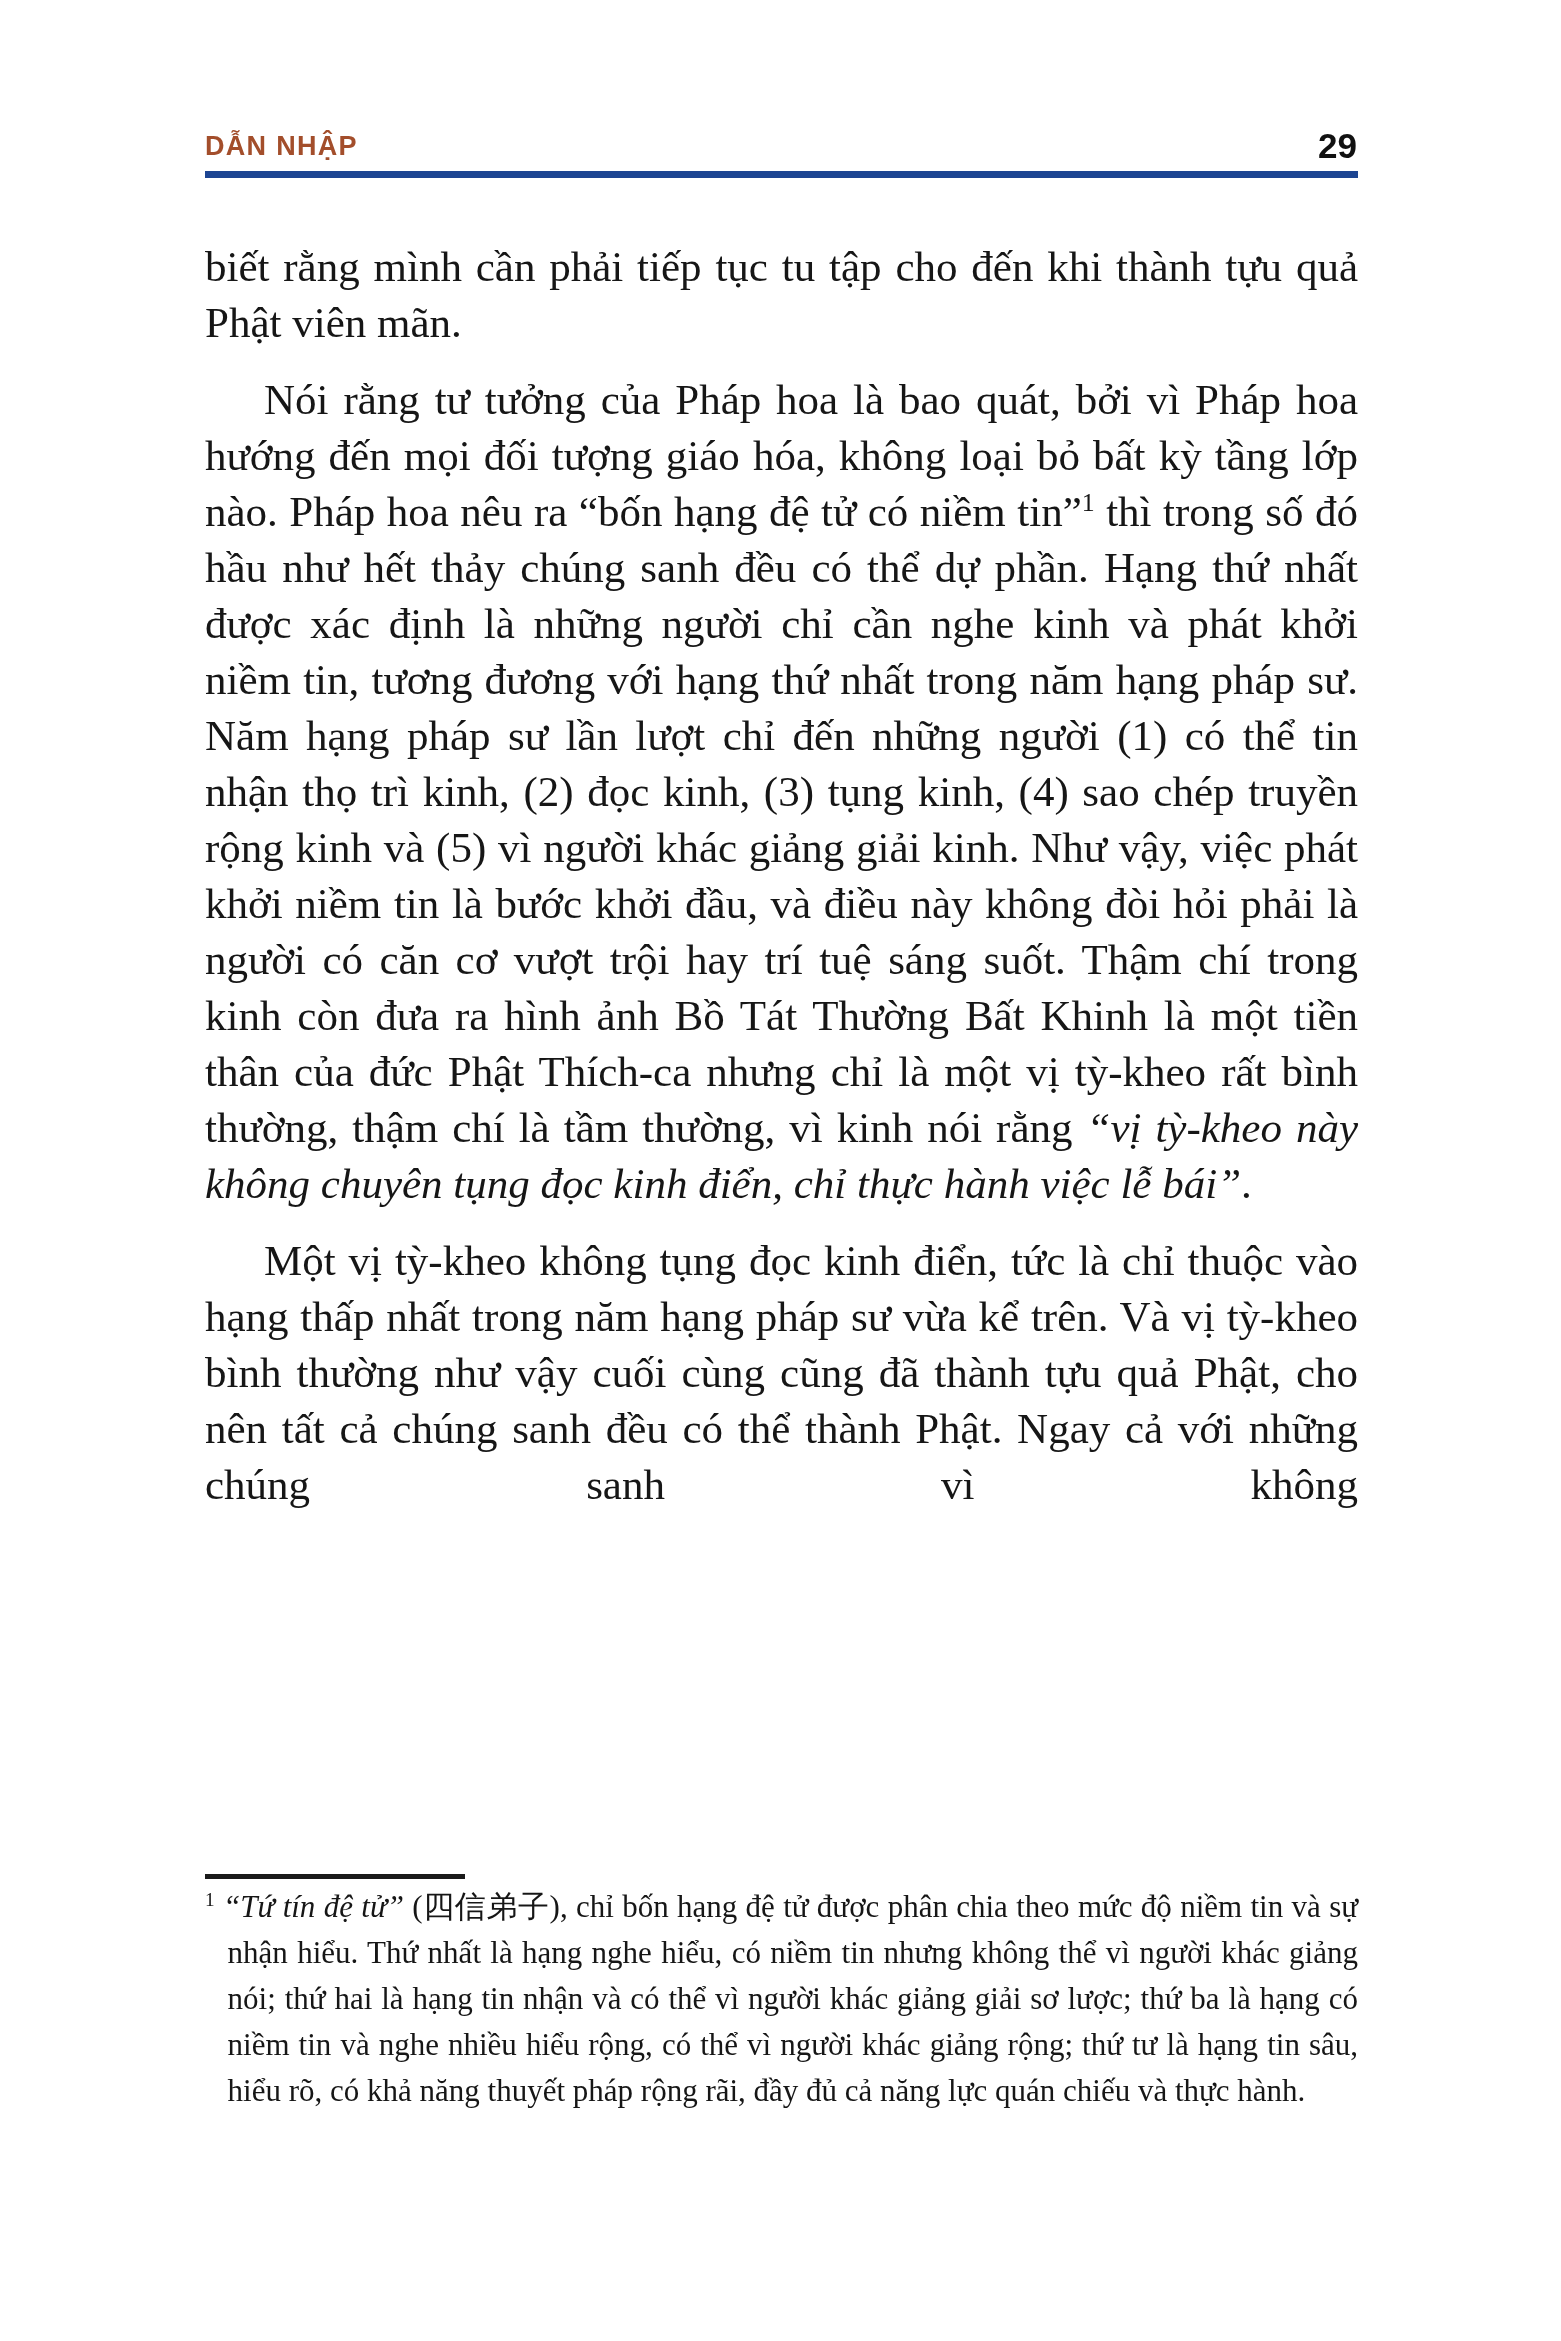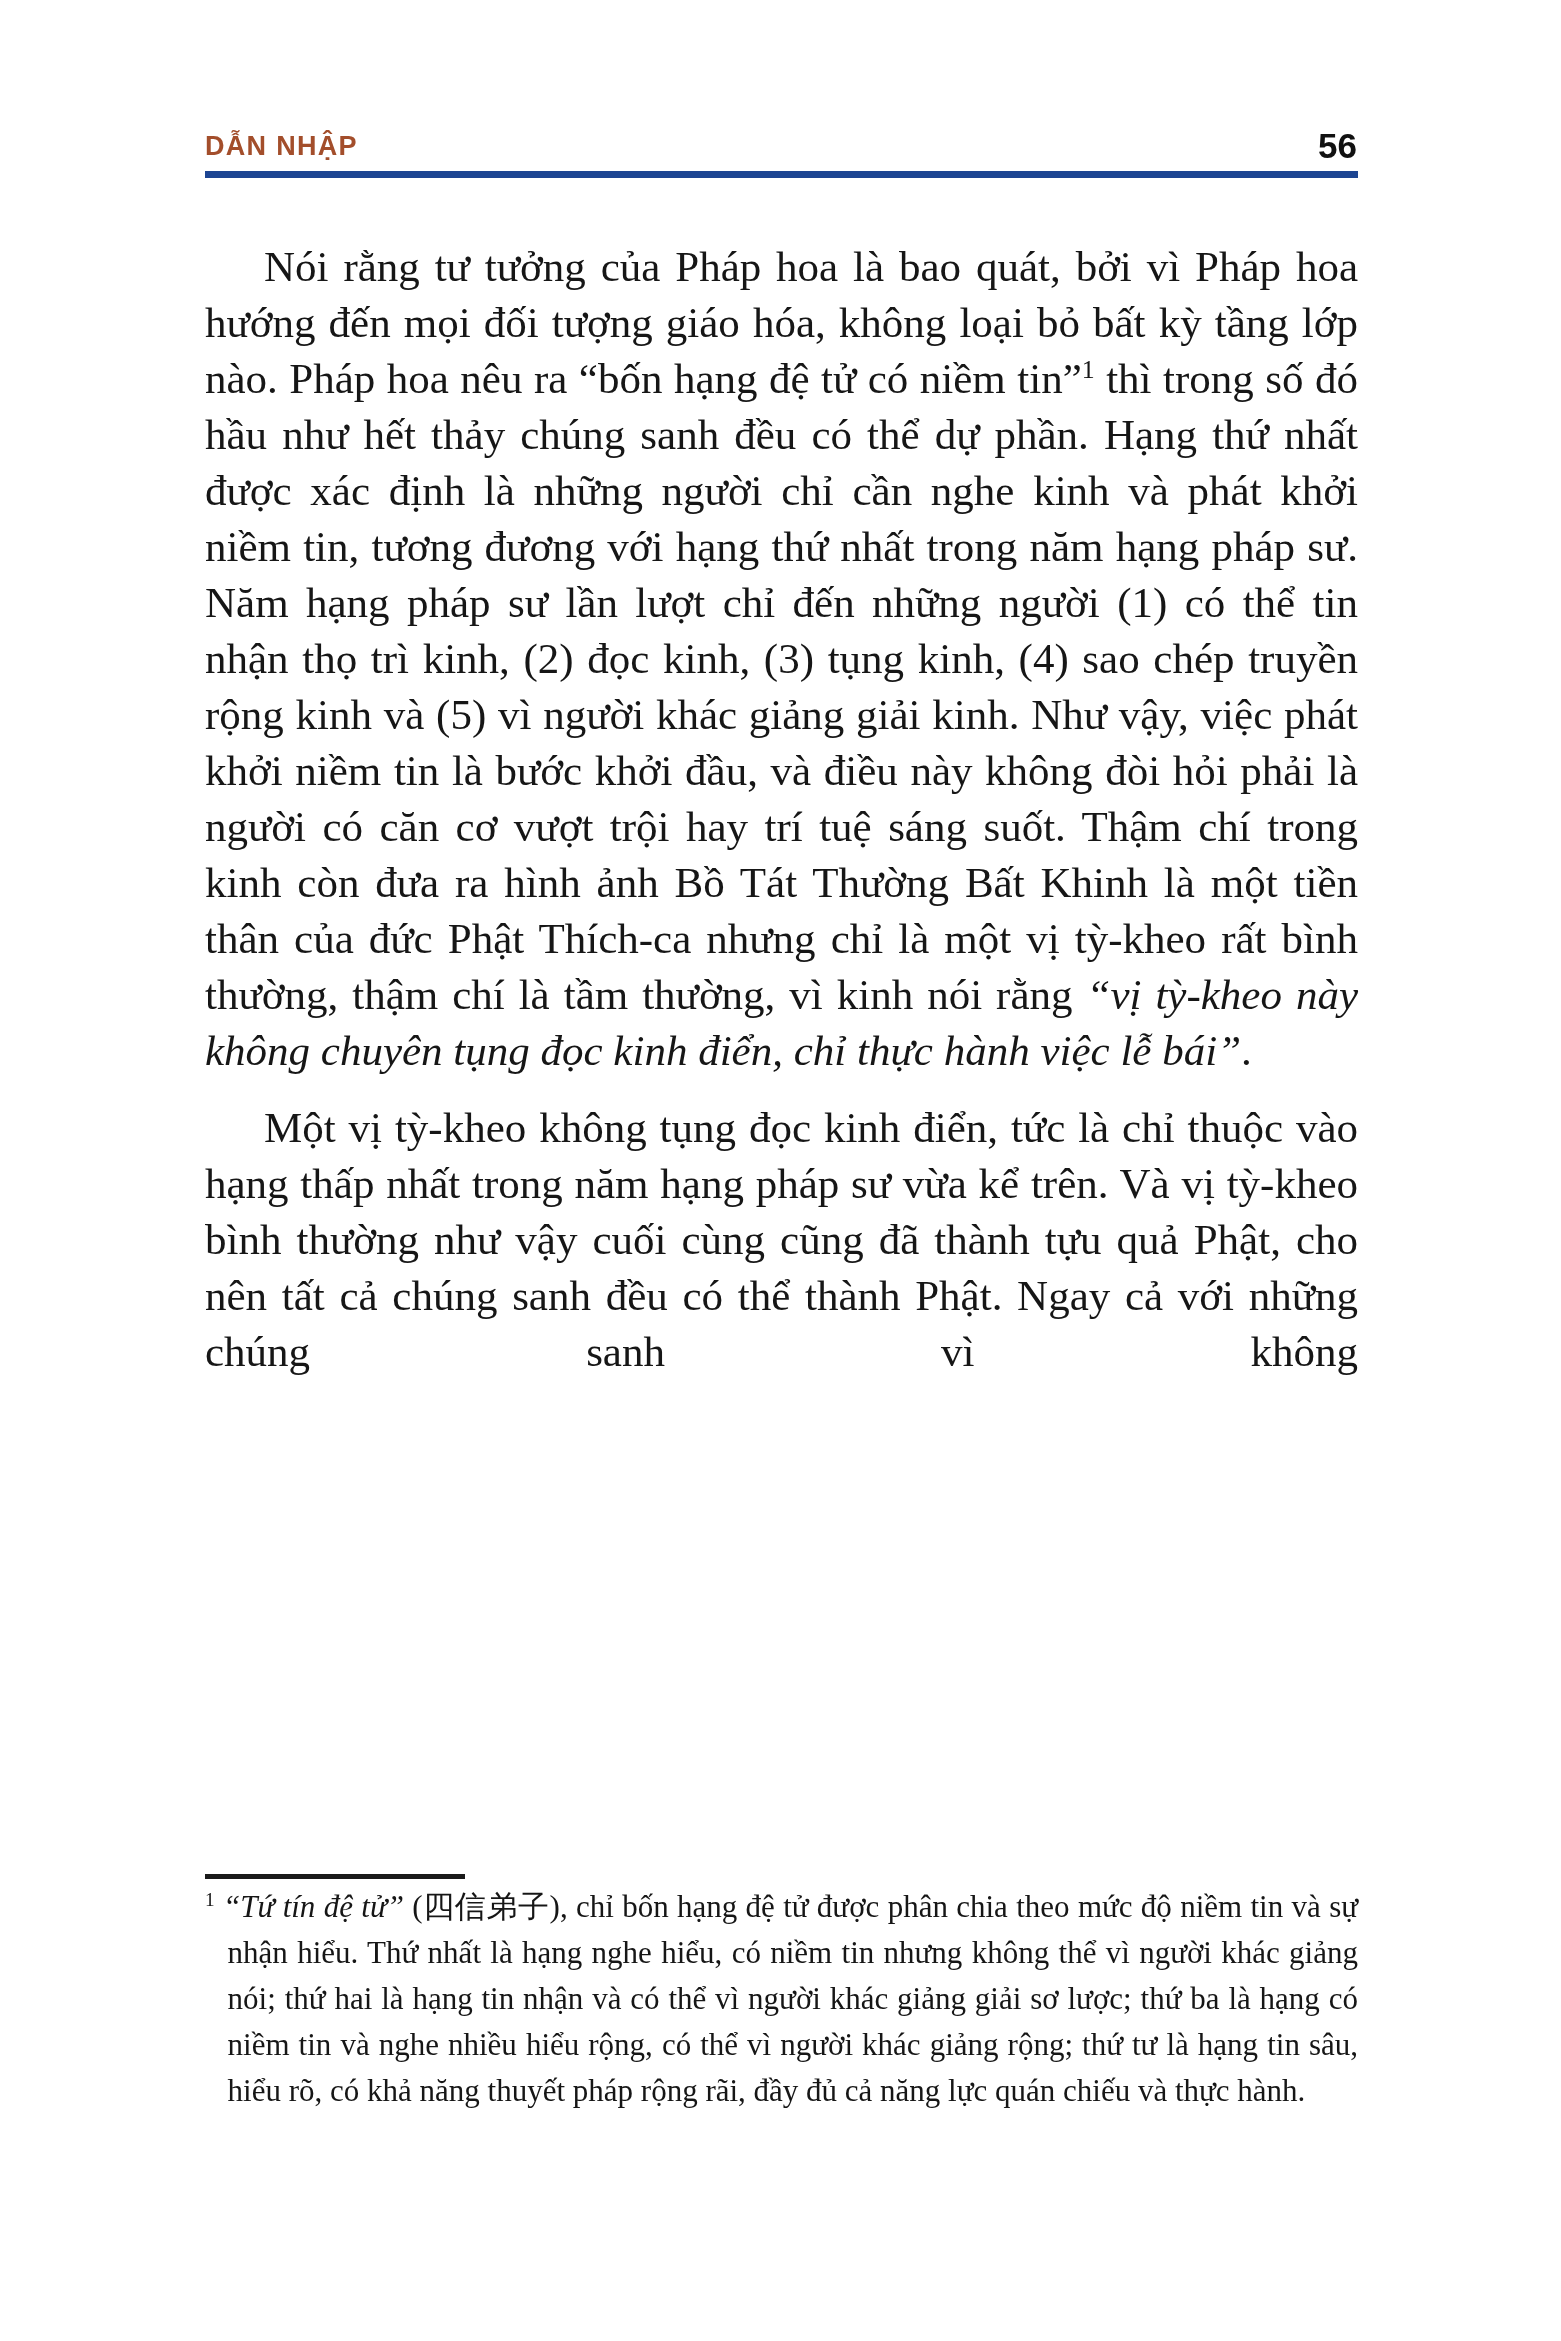--- a/index.html
+++ b/index.html
@@ -58,25 +58,26 @@
   .footnote sup{font-size:62%;line-height:0;vertical-align:super;}
   .footnote em{font-style:italic;}
 </style>
 </head>
 <body>
 
 <div class="page" style="--header-color: #A34E2B; --rule-color: #1D4592; --body-color: #161616; --pagenum-color: #111111; --fnrule-color: #1A1A1A;">
 
   <div class="running-head">DẪN NHẬP</div>
 
-  <div class="page-number">56</div>
+  <div class="page-number">29</div>
 
   <div class="header-rule"></div>
 
   <main class="body-text" id="body-paragraphs">
+      <p><span>biết rằng mình cần phải tiếp tục tu tập cho đến khi thành tựu quả Phật viên mãn.</span></p>
       <p class="indent"><span>Nói rằng tư tưởng của Pháp hoa là bao quát, bởi vì Pháp hoa hướng đến mọi đối tượng giáo hóa, không loại bỏ bất kỳ tầng lớp nào. Pháp hoa nêu ra “bốn hạng đệ tử có niềm tin”</span><sup>1</sup><span> thì trong số đó hầu như hết thảy chúng sanh đều có thể dự phần. Hạng thứ nhất được xác định là những người chỉ cần nghe kinh và phát khởi niềm tin, tương đương với hạng thứ nhất trong năm hạng pháp sư. Năm hạng pháp sư lần lượt chỉ đến những người (1) có thể tin nhận thọ trì kinh, (2) đọc kinh, (3) tụng kinh, (4) sao chép truyền rộng kinh và (5) vì người khác giảng giải kinh. Như vậy, việc phát khởi niềm tin là bước khởi đầu, và điều này không đòi hỏi phải là người có căn cơ vượt trội hay trí tuệ sáng suốt. Thậm chí trong kinh còn đưa ra hình ảnh Bồ Tát Thường Bất Khinh là một tiền thân của đức Phật Thích-ca nhưng chỉ là một vị tỳ-kheo rất bình thường, thậm chí là tầm thường, vì kinh nói rằng </span><em>“vị tỳ-kheo này không chuyên tụng đọc kinh điển, chỉ thực hành việc lễ bái”</em><span>.</span></p>
       <p class="indent continues"><span>Một vị tỳ-kheo không tụng đọc kinh điển, tức là chỉ thuộc vào hạng thấp nhất trong năm hạng pháp sư vừa kể trên. Và vị tỳ-kheo bình thường như vậy cuối cùng cũng đã thành tựu quả Phật, cho nên tất cả chúng sanh đều có thể thành Phật. Ngay cả với những chúng sanh vì không</span></p>
     </main>
 
   <div class="footnote-rule"></div>
 
   <section class="footnote" id="footnote">
       <p><sup>1</sup> <em>“Tứ tín đệ tử”</em><span> (四信弟子), chỉ bốn hạng đệ tử được phân chia theo mức độ niềm tin và sự nhận hiểu. Thứ nhất là hạng nghe hiểu, có niềm tin nhưng không thể vì người khác giảng nói; thứ hai là hạng tin nhận và có thể vì người khác giảng giải sơ lược; thứ ba là hạng có niềm tin và nghe nhiều hiểu rộng, có thể vì người khác giảng rộng; thứ tư là hạng tin sâu, hiểu rõ, có khả năng thuyết pháp rộng rãi, đầy đủ cả năng lực quán chiếu và thực hành.</span></p>
     </section>
 

